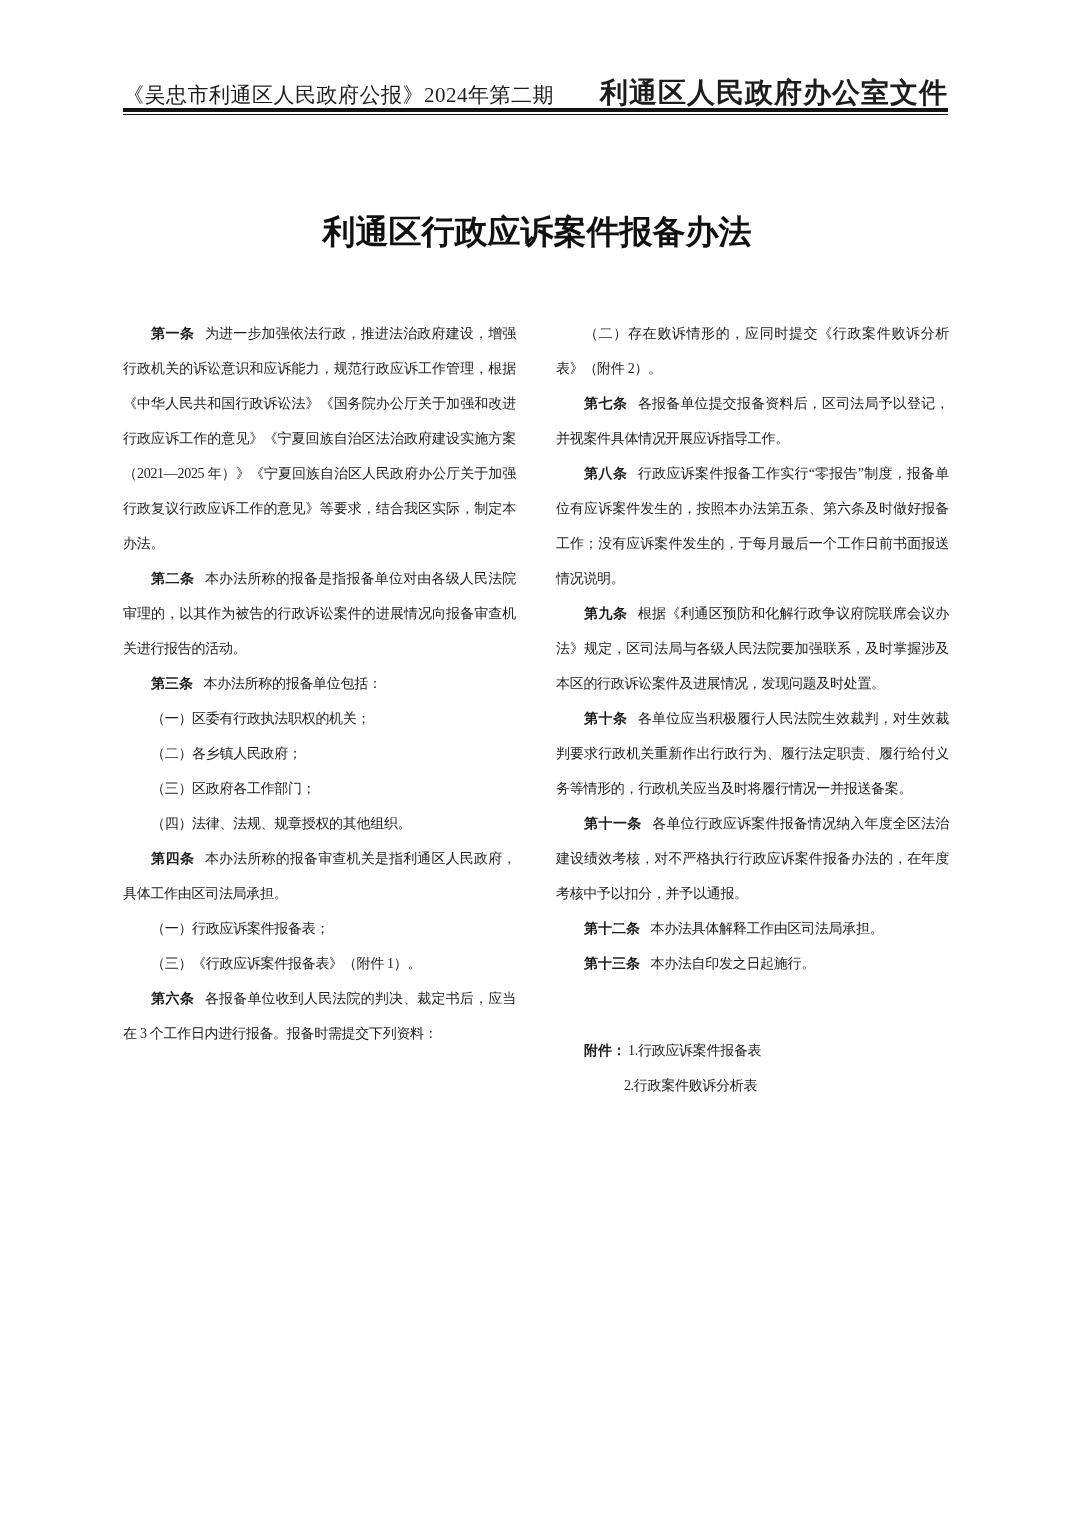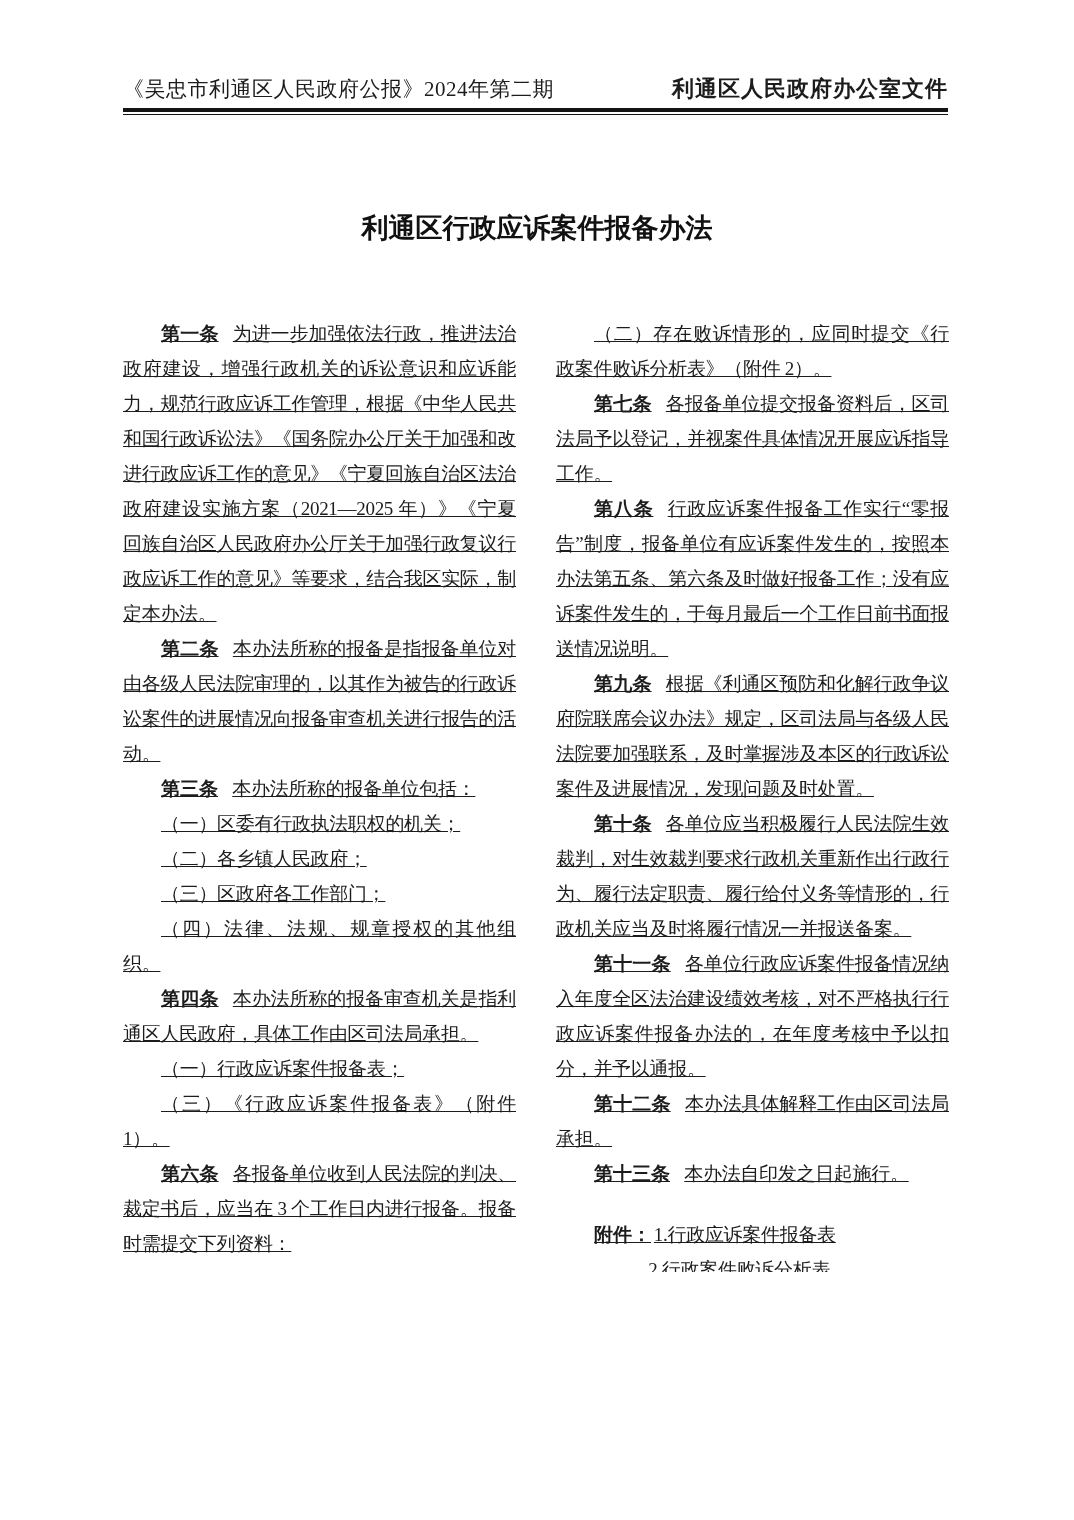--- a/index.html
+++ b/index.html
@@ -25,21 +25,21 @@
     display: flex;
     justify-content: space-between;
     align-items: baseline;
   }
   .header-left {
     font-size: 21px;
     font-family: "Liberation Serif", serif;
     letter-spacing: 0.5px;
   }
   .header-right {
-    font-size: 22px;
+    font-size: 28px;
     font-weight: 700;
     font-family: "Liberation Sans", sans-serif;
     letter-spacing: 1px;
   }
   .double-rule {
     position: absolute;
     top: 108px;
     left: 123px;
     width: 825px;
     height: 2px;
@@ -48,57 +48,56 @@
     box-sizing: content-box;
   }
   
   .doc-title {
     position: absolute;
     top: 210px;
     left: 0;
     width: 100%;
     margin: 0;
     text-align: center;
-    font-size: 27px;
+    font-size: 33px;
     font-weight: 700;
     font-family: "Liberation Serif", serif;
     letter-spacing: 0px;
     color: #111111;
   }
   
   .columns {
     position: absolute;
     top: 316px;
     left: 123px;
     width: 825px;
     display: flex;
     gap: 40px;
   }
   .col {
     width: 393px;
     flex: 0 0 393px;
   }
   .col p {
     margin: 0;
-    font-size: 19px;
+    font-size: 14px;
     letter-spacing: -0.3px;
     line-height: 35px;
     text-align: justify;
     text-indent: 2em;
     word-break: break-all;
-    text-decoration: underline;
   }
   .col p .lead {
     font-weight: 700;
     font-family: "Liberation Sans", "Liberation Serif", sans-serif;
     margin-right: 0.75em;
     letter-spacing: 0px;
   }
   .col p.attachment {
-    margin-top: 26px;
+    margin-top: 52px;
   }
   .col p.attachment .lead {
     margin-right: 0.15em;
   }
   .col p.attachment2 {
     text-indent: 4.85em;
   }
   
   .page-footer {
     position: absolute;

